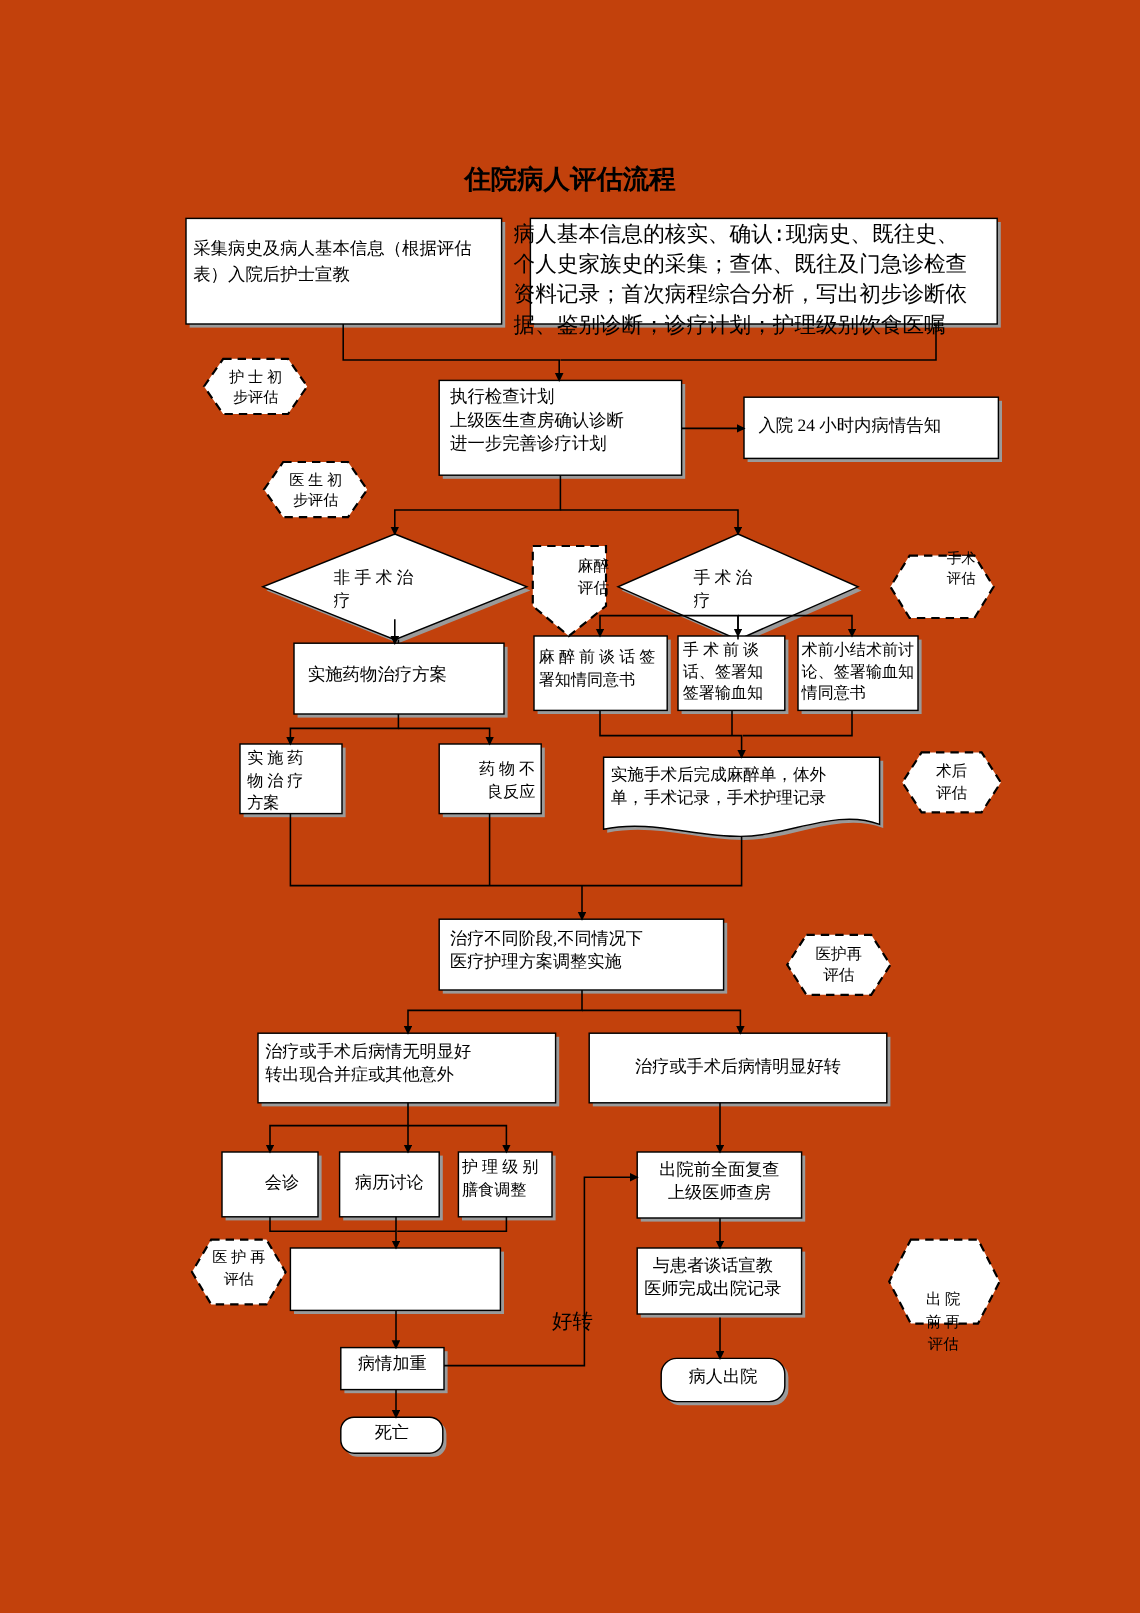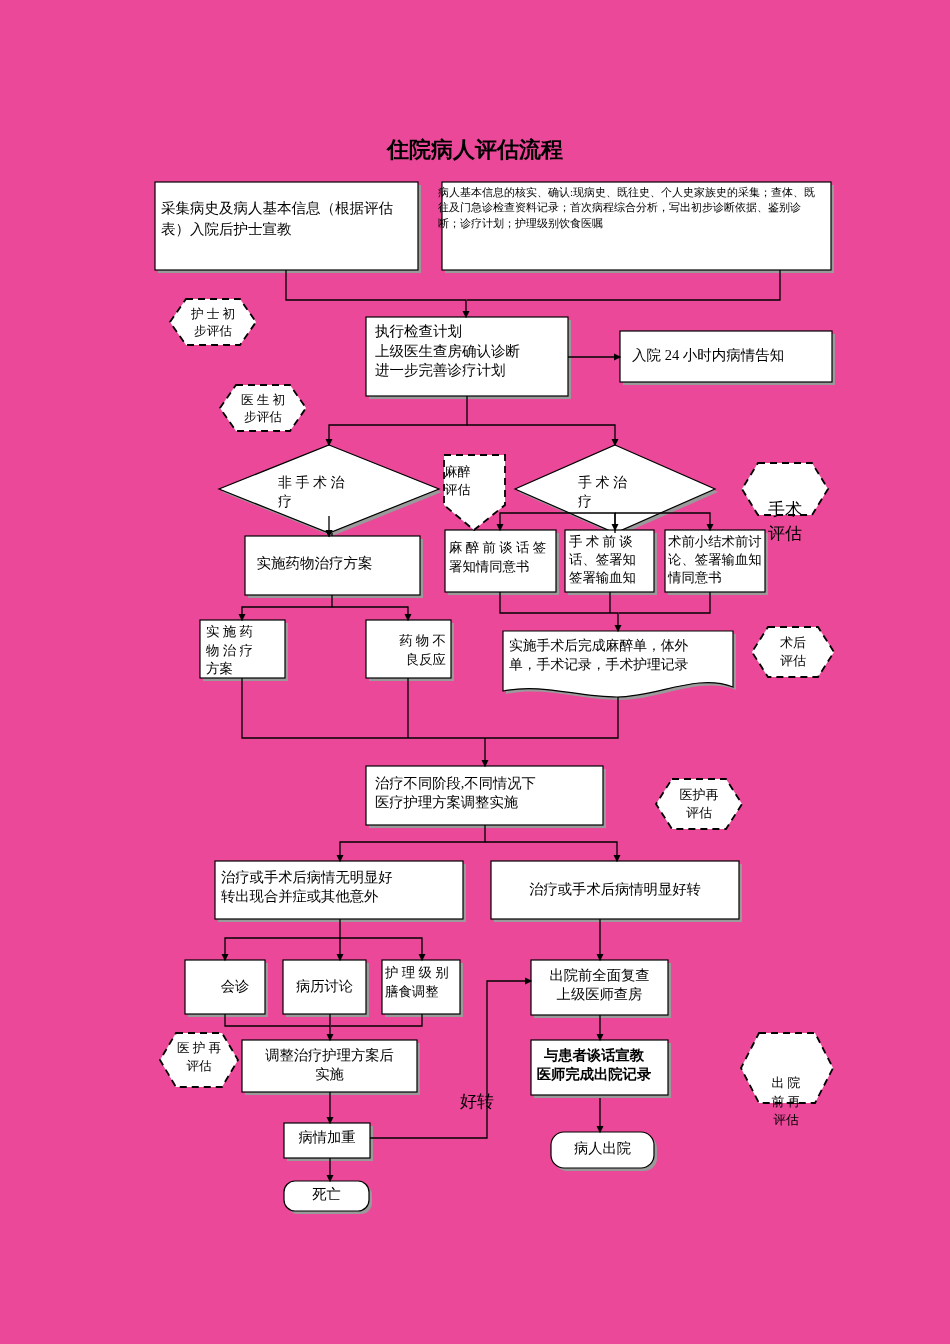--- a/index.html
+++ b/index.html
@@ -1,17 +1,17 @@
 <!DOCTYPE html>
 <html><head>
 <meta charset="utf-8">
 <style>
   html,body{margin:0;padding:0;background:#ffffff;}
   body{width:950px;height:1344px;position:relative;font-family:"Liberation Serif","DejaVu Serif",serif;}
-  #root{position:relative;width:950px;height:1344px;overflow:hidden;background:#ec4899;}
+  #root{position:relative;width:950px;height:1344px;overflow:hidden;background:#c2410c;}
   svg#canvas{position:absolute;left:0;top:0;width:950px;height:1344px;}
   .shp{fill:#ffffff;stroke:#000000;stroke-width:1.2;}
   .shp-shadow{fill:#9a9a9a;stroke:none;}
   .dashshp{fill:#ffffff;stroke:#000000;stroke-width:1.8;stroke-dasharray:7 5;stroke-linejoin:miter;}
   .ln{stroke:#000000;stroke-width:1.3;fill:none;}
   .title{font-family:"Liberation Serif","DejaVu Serif",serif;font-weight:bold;font-size:22px;fill:#000;}
   .txt{position:absolute;color:#000;line-height:1.22;white-space:pre-line;}
   .ctr{text-align:center;}
   .lft{text-align:left;}
 </style>
@@ -171,21 +171,21 @@
 
     <path class="ln" d="M600,1015 L600,1040" marker-end="url(#ah)"></path>
 
     <path class="ln" d="M600,1098 L600,1132" marker-end="url(#ah)"></path>
   </svg>
 
   <div class="txt ctr title" style="left:0;top:137px;width:950px;">住院病人评估流程</div>
 
   <div class="txt lft" style="left:161px;top:198px;width:253px;font-size:14.5px;line-height:1.45;">采集病史及病人基本信息（根据评估表）入院后护士宣教</div>
 
-  <div class="txt lft" style="left:438px;top:185px;width:378px;font-size:11px;line-height:1.4;">病人基本信息的核实、确认:现病史、既往史、个人史家族史的采集；查体、既往及门急诊检查资料记录；首次病程综合分析，写出初步诊断依据、鉴别诊断；诊疗计划；护理级别饮食医嘱</div>
+  <div class="txt lft" style="left:428px;top:185px;width:378px;font-size:18px;line-height:1.4;font-family:Liberation Mono, monospace;">病人基本信息的核实、确认:现病史、既往史、个人史家族史的采集；查体、既往及门急诊检查资料记录；首次病程综合分析，写出初步诊断依据、鉴别诊断；诊疗计划；护理级别饮食医嘱</div>
 
   <div class="txt lft" style="left:375px;top:322px;width:190px;font-size:14.5px;line-height:1.36;">执行检查计划
 上级医生查房确认诊断
 进一步完善诊疗计划</div>
 
   <div class="txt lft" style="left:632px;top:347px;width:200px;font-size:14.5px;">入院 24 小时内病情告知</div>
 
   <div class="txt lft" style="left:278px;top:474px;width:110px;font-size:14px;line-height:1.35;">非 手 术 治
 疗</div>
 
@@ -223,45 +223,43 @@
 
   <div class="txt ctr" style="left:491px;top:881px;width:248px;font-size:14.3px;">治疗或手术后病情明显好转</div>
 
   <div class="txt ctr" style="left:185px;top:978px;width:100px;font-size:14.3px;">会诊</div>
 
   <div class="txt ctr" style="left:283px;top:978px;width:83px;font-size:14.3px;">病历讨论</div>
 
   <div class="txt lft" style="left:385px;top:964px;width:73px;font-size:13.4px;line-height:1.4;">护 理 级 别
 膳食调整</div>
 
-  <div class="txt ctr" style="left:242px;top:1046px;width:175px;font-size:14.3px;line-height:1.36;">调整治疗护理方案后
-实施</div>
 
   <div class="txt ctr" style="left:284px;top:1129px;width:86px;font-size:14.3px;">病情加重</div>
 
   <div class="txt ctr" style="left:284px;top:1186px;width:85px;font-size:14.3px;">死亡</div>
 
   <div class="txt ctr" style="left:531px;top:966px;width:137px;font-size:14.3px;line-height:1.36;">出院前全面复查
 上级医师查房</div>
 
-  <div class="txt ctr" style="left:531px;top:1046px;width:126px;font-size:14.3px;line-height:1.36;font-weight:bold;">与患者谈话宣教
+  <div class="txt ctr" style="left:531px;top:1046px;width:126px;font-size:14.3px;line-height:1.36;">与患者谈话宣教
 医师完成出院记录</div>
 
   <div class="txt ctr" style="left:551px;top:1140px;width:103px;font-size:14.3px;">病人出院</div>
 
   <div class="txt ctr" style="left:175px;top:306px;width:76px;font-size:12.6px;line-height:1.38;">护 士 初
 步评估</div>
 
   <div class="txt ctr" style="left:225px;top:392px;width:76px;font-size:12.6px;line-height:1.38;">医 生 初
 步评估</div>
 
-  <div class="txt ctr" style="left:427px;top:463px;width:61px;font-size:13px;line-height:1.4;">麻醉
-评估</div>
-
-  <div class="txt ctr" style="left:757px;top:498px;width:56px;font-size:17px;line-height:1.4;">手术
+  <div class="txt ctr" style="left:464px;top:463px;width:61px;font-size:13px;line-height:1.4;">麻醉
+评估</div>
+
+  <div class="txt ctr" style="left:757px;top:457px;width:56px;font-size:12px;line-height:1.4;text-align:right;">手术
 评估</div>
 
   <div class="txt ctr" style="left:766px;top:634px;width:54px;font-size:13px;line-height:1.4;">术后
 评估</div>
 
   <div class="txt ctr" style="left:668px;top:786px;width:62px;font-size:13px;line-height:1.4;">医护再
 评估</div>
 
   <div class="txt ctr" style="left:166px;top:1040px;width:66px;font-size:12.6px;line-height:1.4;">医 护 再
 评估</div>

